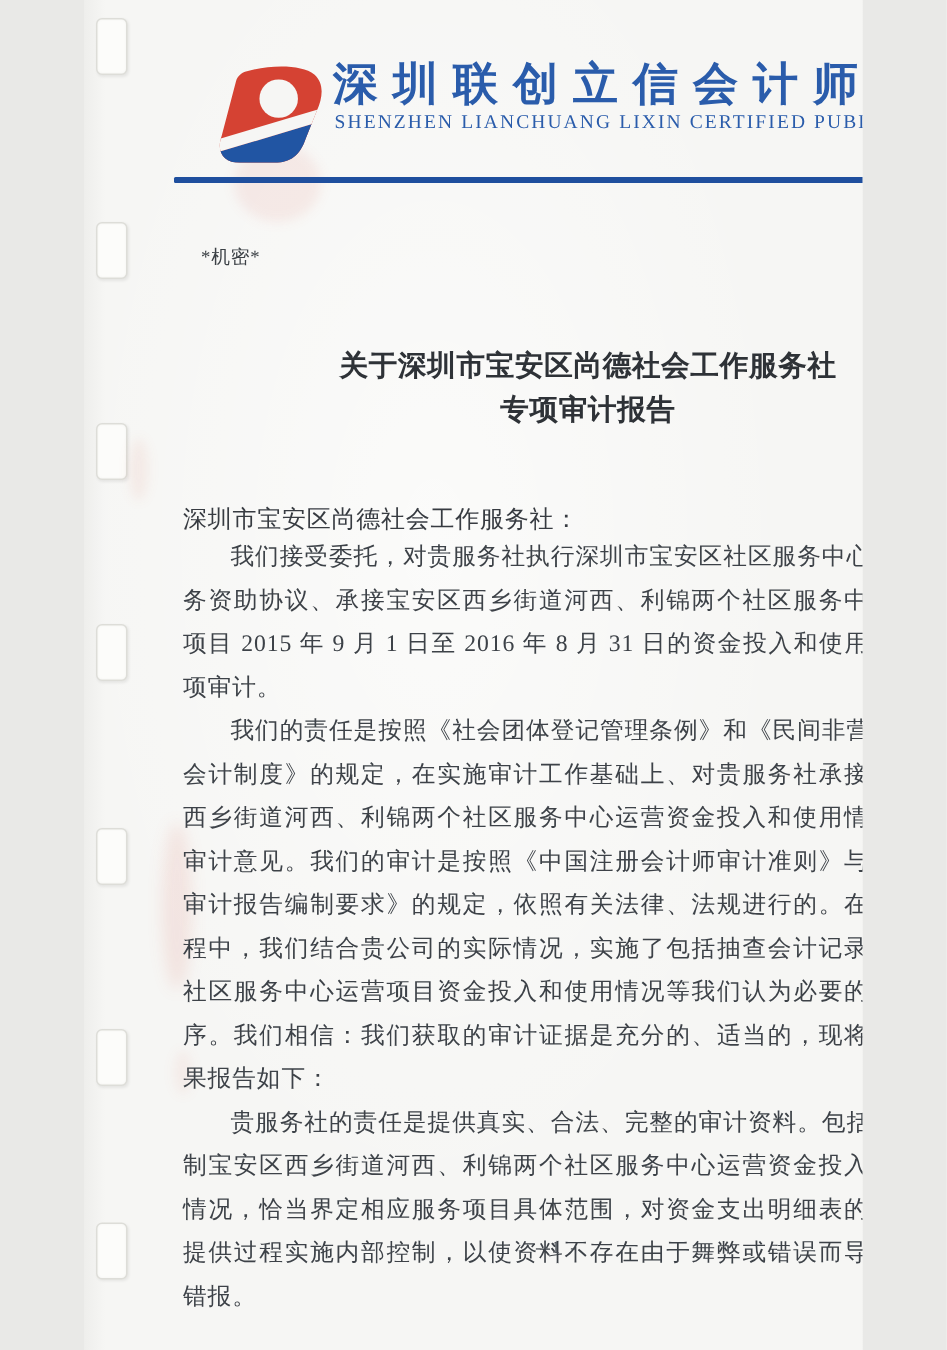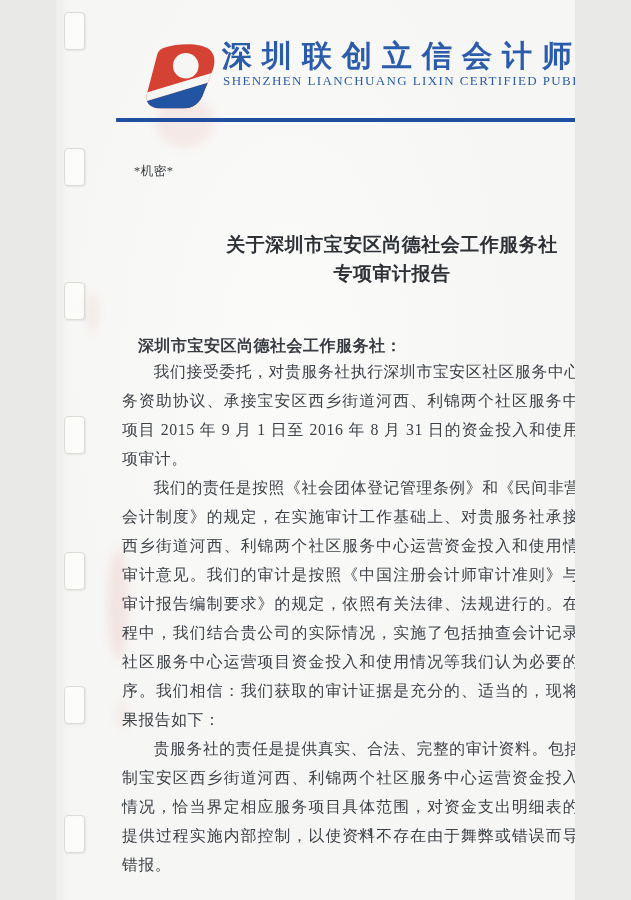--- a/index.html
+++ b/index.html
@@ -55,21 +55,21 @@
   
   .title{
     position:absolute;left:60px;top:231px;width:552px;
     text-align:center;font-family:"Liberation Sans","DejaVu Sans",sans-serif;
     font-weight:bold;font-size:19px;line-height:28.5px;color:#2e3237;
     letter-spacing:.5px;
   }
   
   .salutation{
     position:absolute;left:66px;top:336px;
-    font-size:16px;font-weight:bold;color:#373b41;letter-spacing:.5px;margin-left:16px;
+    font-size:16px;font-weight:normal;color:#373b41;letter-spacing:.5px;
   }
   .body-text{
     position:absolute;left:66px;top:357px;width:508px;
     font-size:15.8px;line-height:29px;color:#3d4248;
     text-align:justify;letter-spacing:.6px;
   }
   .body-text p{margin:0;text-indent:2em;}
   
   .footer{
     position:absolute;left:0;top:826px;width:631px;text-align:center;

